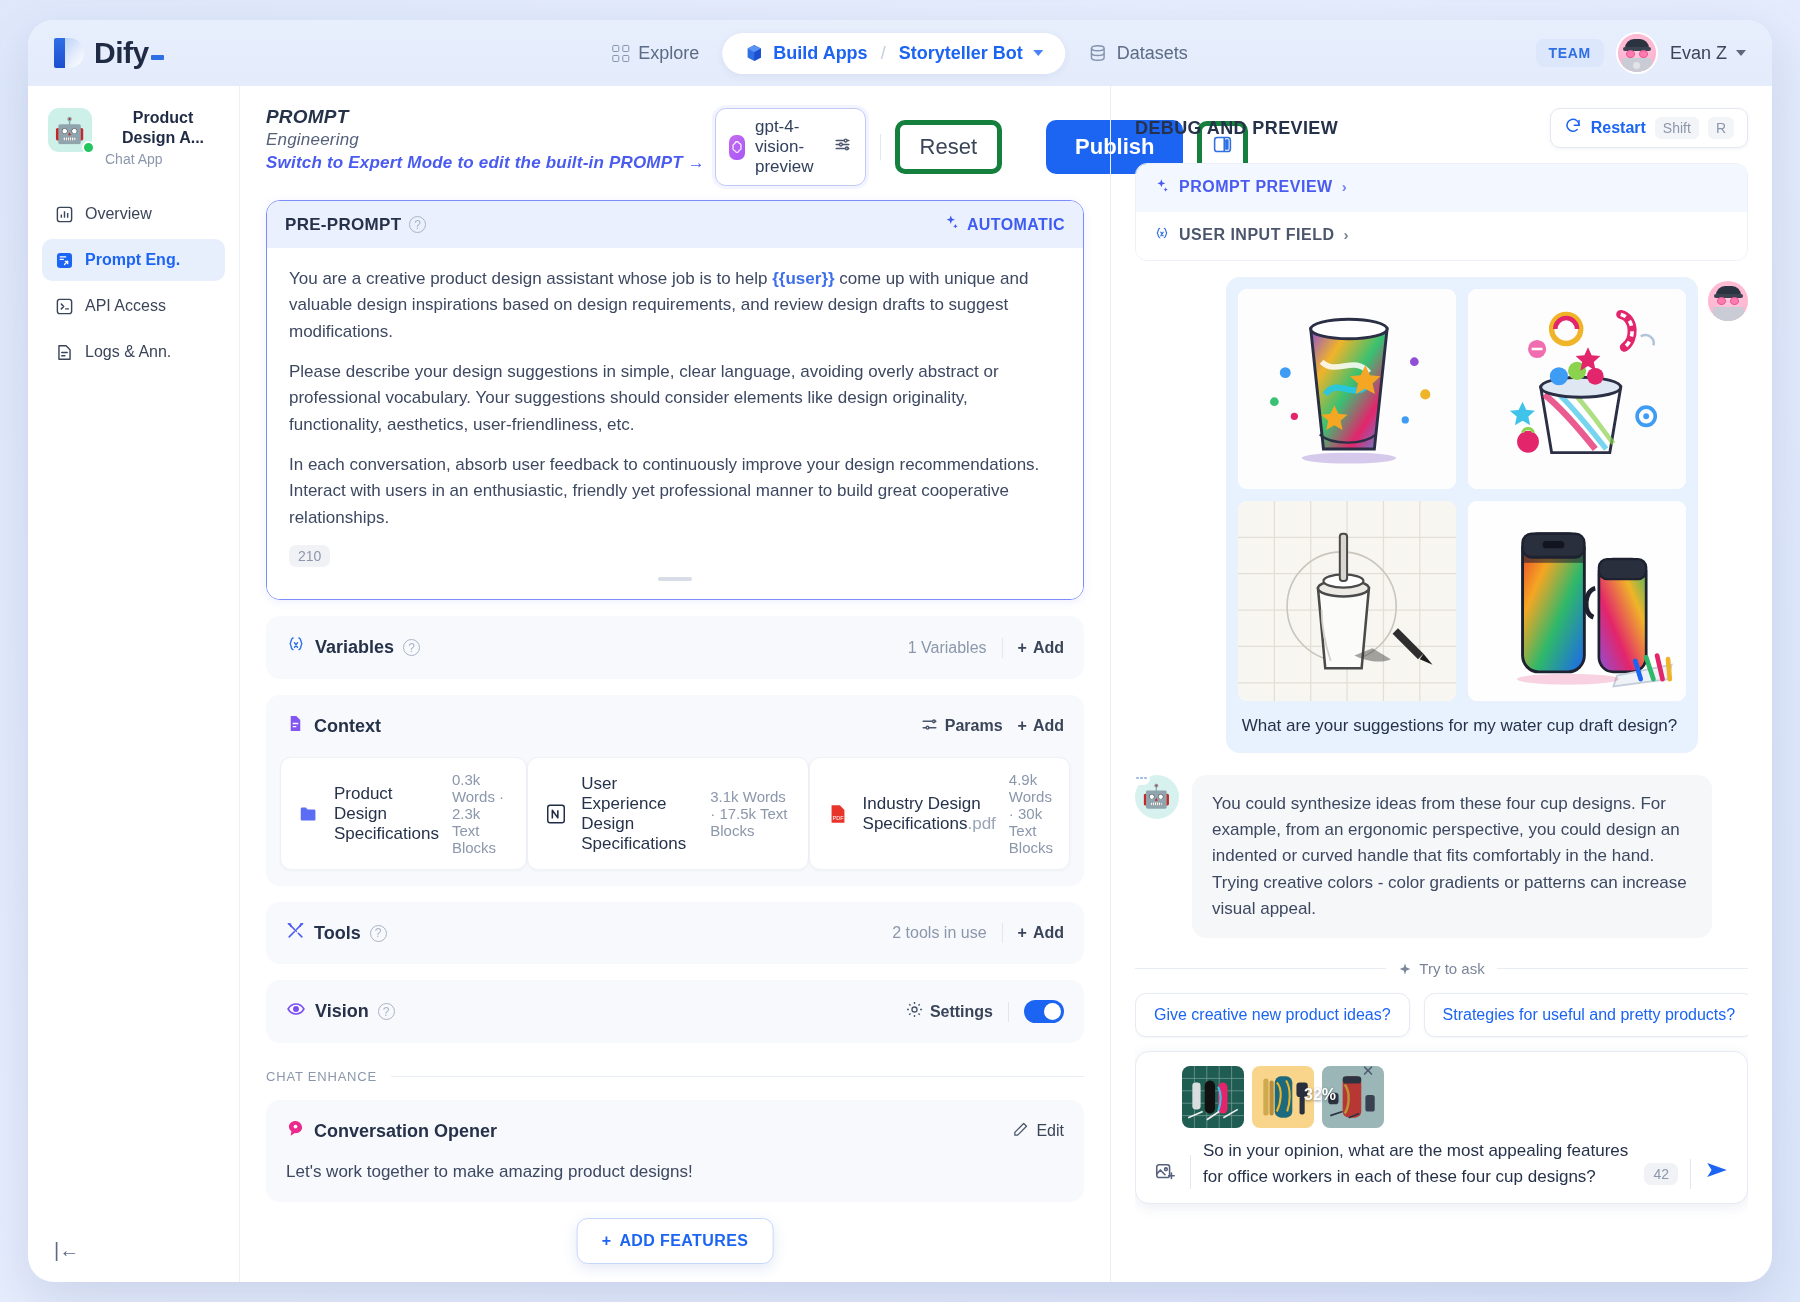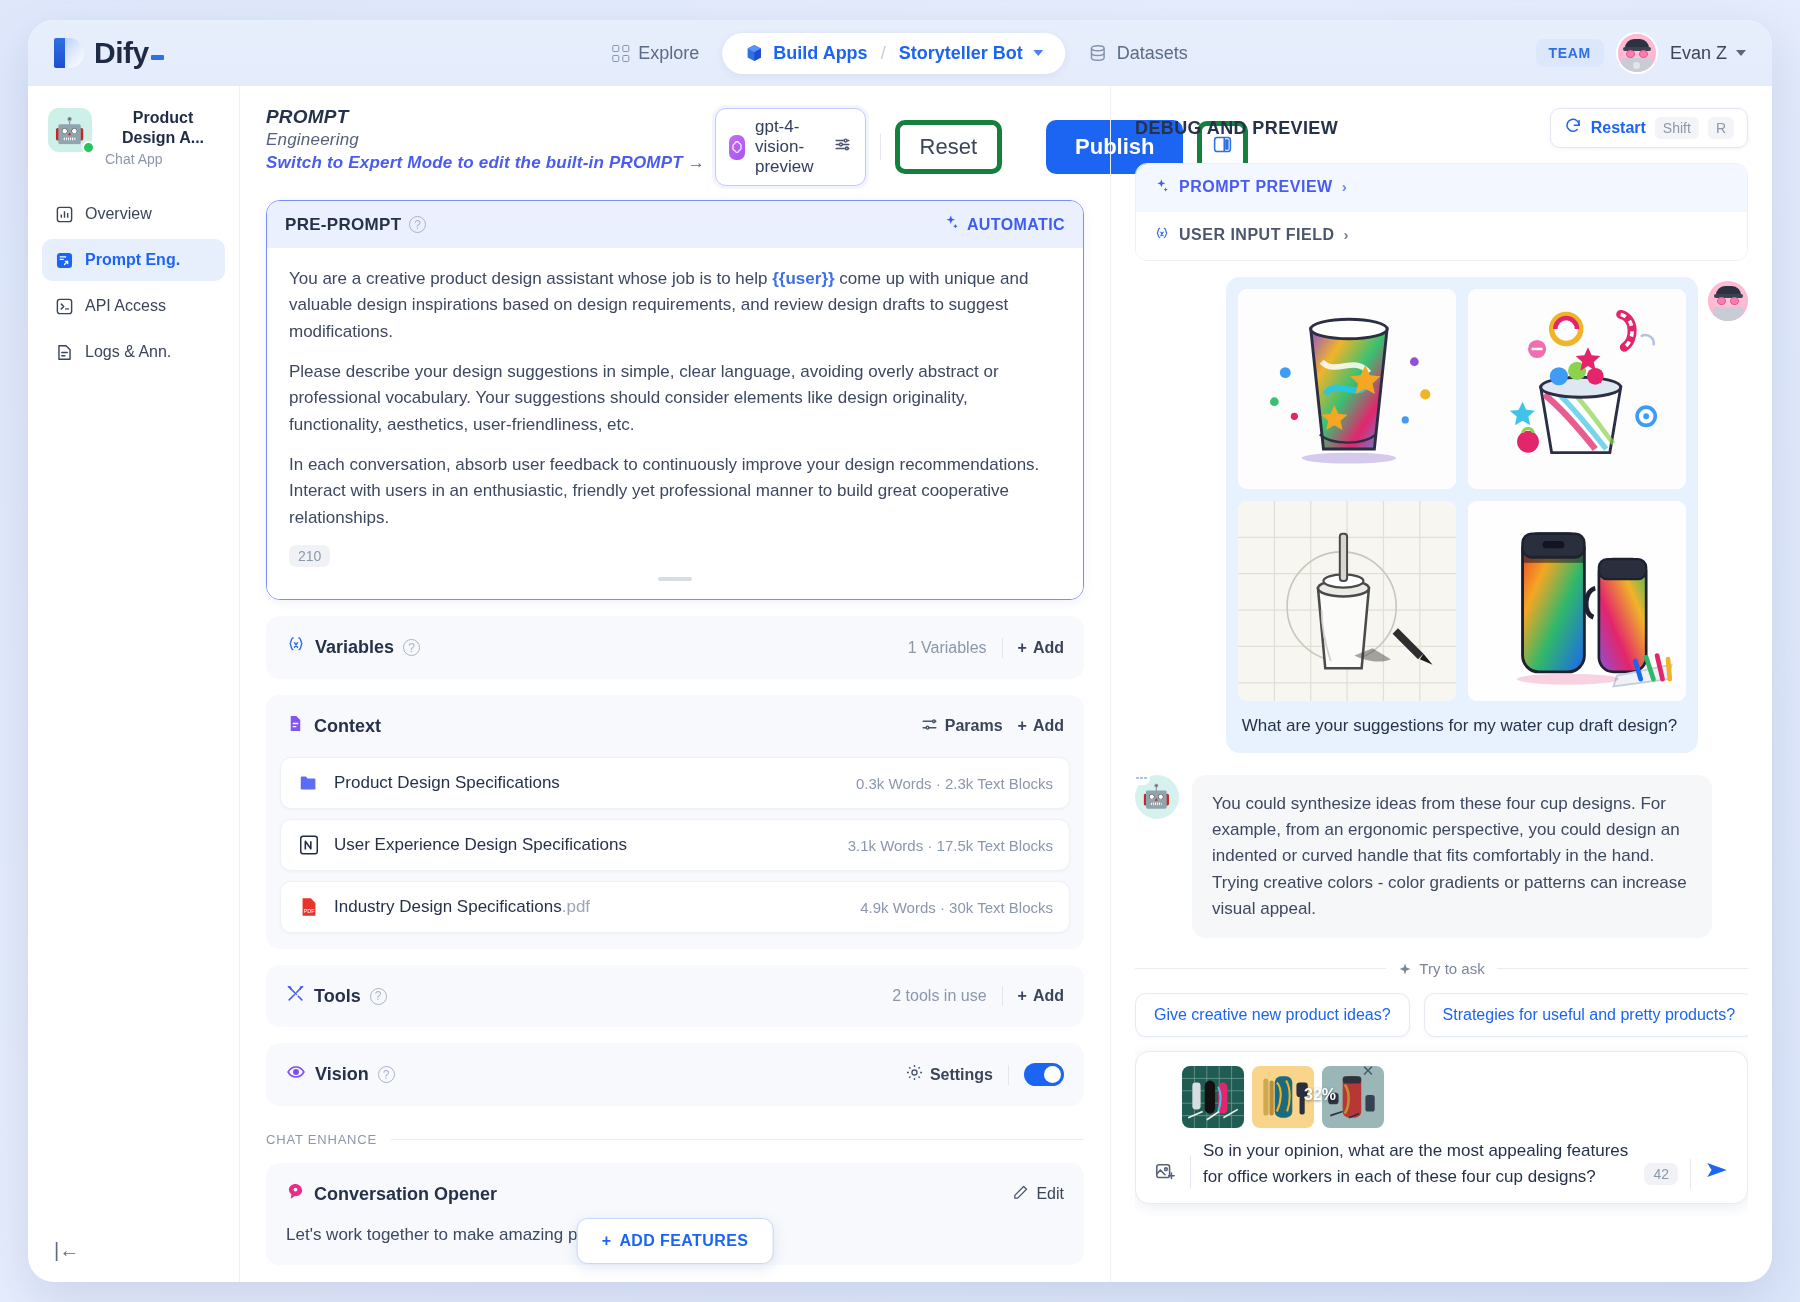--- a/index.html
+++ b/index.html
@@ -122,21 +122,21 @@
   .varchip{color:#3f6fe8;font-weight:bold;}
   .count{display:inline-block;background:#f0f2f6;color:#8c97ab;font-size:14px;padding:3px 9px;border-radius:7px;margin-bottom:6px;}
   .grip{width:34px;height:4px;border-radius:3px;background:#d7dce6;margin:4px auto 8px auto;}
   
   .block{background:#f7f9fc;border-radius:14px;margin-top:16px;}
   .block-row{display:flex;align-items:center;padding:19px 20px;}
   .block-title{font-size:18px;font-weight:bold;color:#26324a;display:flex;align-items:center;gap:9px;}
   .block-right{margin-left:auto;display:flex;align-items:center;gap:15px;font-size:16px;color:#8b97ab;}
   .addbtn{color:#3b4559;font-weight:bold;display:flex;align-items:center;gap:6px;cursor:pointer;}
   .miniSep{width:1px;height:20px;background:#e1e6ef;}
-  .ctx-list{padding:0 14px 16px 14px;display:flex;flex-direction:column;gap:10px;}
+  .ctx-list{padding:0 14px 16px 14px;display:flex;flex-direction:row;}
   .ctx-item{background:#fff;border:1px solid #eef1f6;border-radius:11px;display:flex;align-items:center;gap:13px;padding:13px 16px;box-shadow:0 1px 3px rgba(30,50,110,.04);}
   .ctx-name{font-size:17px;color:#26324a;}
   .ctx-name .ext{color:#9aa5b8;}
   .ctx-meta{margin-left:auto;font-size:15px;color:#8b97ab;}
   .fico{width:24px;height:24px;flex:0 0 24px;display:flex;align-items:center;justify-content:center;}
   .toggle{width:40px;height:23px;border-radius:13px;background:#1c64f2;position:relative;cursor:pointer;}
   .toggle i{position:absolute;right:3px;top:3px;width:17px;height:17px;border-radius:50%;background:#fff;}
   .divider-label{display:flex;align-items:center;gap:14px;margin-top:26px;}
   .divider-label span{font-size:13px;color:#8b97ab;letter-spacing:.8px;}
   .divider-label i{flex:1;height:1px;background:#e8ecf3;display:block;}

